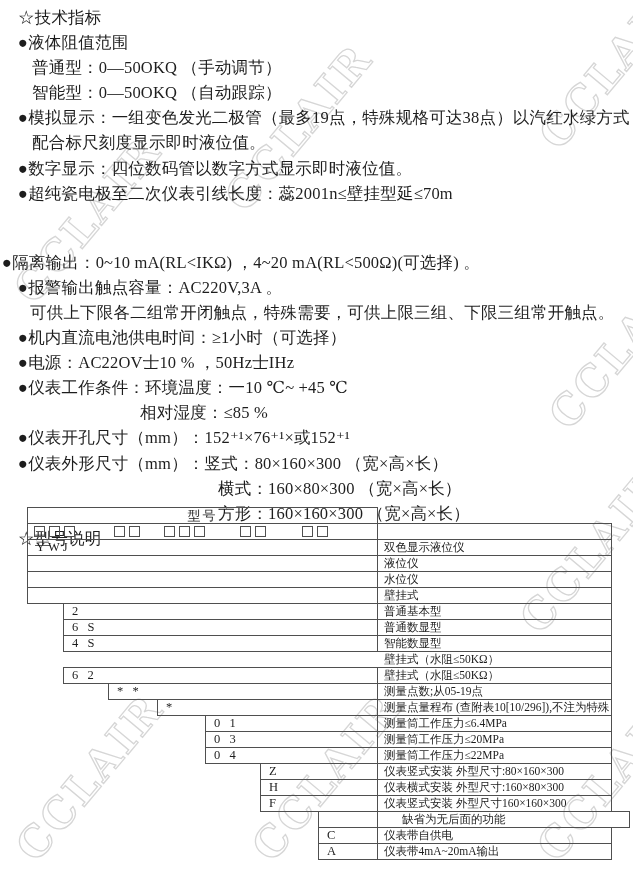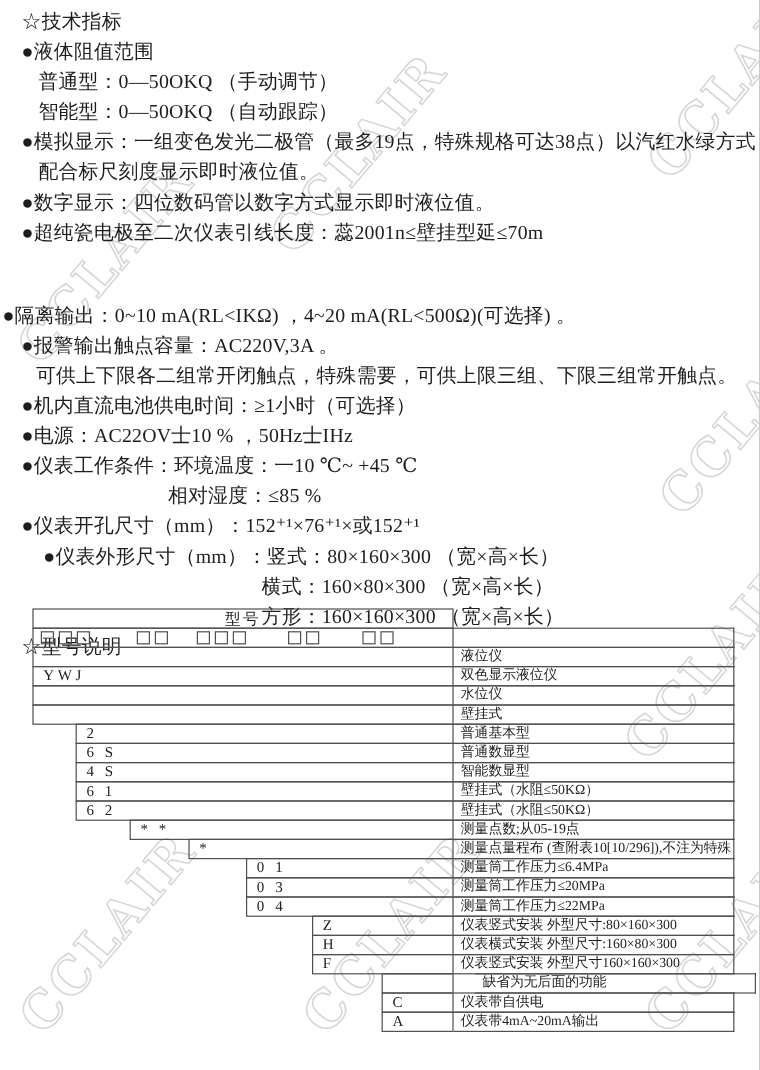--- a/index.html
+++ b/index.html
@@ -64,21 +64,21 @@
       <div class="spec-line" style="padding-left: 18px;">●数字显示：四位数码管以数字方式显示即时液位值。</div>
       <div class="spec-line" style="padding-left: 18px;">●超纯瓷电极至二次仪表引线长度：蕊2001n≤壁挂型延≤70m</div>
       <div class="spec-line" style="padding-left: 2px; margin-top: 44px;">●隔离输出：0~10 mA(RL&lt;IKΩ) ，4~20 mA(RL&lt;500Ω)(可选择) 。</div>
       <div class="spec-line" style="padding-left: 18px;">●报警输出触点容量：AC220V,3A 。</div>
       <div class="spec-line" style="padding-left: 30px;">可供上下限各二组常开闭触点，特殊需要，可供上限三组、下限三组常开触点。</div>
       <div class="spec-line" style="padding-left: 18px;">●机内直流电池供电时间：≥1小时（可选择）</div>
       <div class="spec-line" style="padding-left: 18px;">●电源：AC22OV士10 % ，50Hz士IHz</div>
       <div class="spec-line" style="padding-left: 18px;">●仪表工作条件：环境温度：一10 ℃~ +45 ℃</div>
       <div class="spec-line" style="padding-left: 140px;">相对湿度：≤85 %</div>
       <div class="spec-line" style="padding-left: 18px;">●仪表开孔尺寸（mm）：152⁺¹×76⁺¹×或152⁺¹</div>
-      <div class="spec-line" style="padding-left: 36px;">●仪表外形尺寸（mm）：竖式：80×160×300 （宽×高×长）</div>
+      <div class="spec-line" style="padding-left: 18px;">●仪表外形尺寸（mm）：竖式：80×160×300 （宽×高×长）</div>
       <div class="spec-line" style="padding-left: 218px;">横式：160×80×300 （宽×高×长）</div>
       <div class="spec-line" style="padding-left: 218px;">方形：160×160×300 （宽×高×长）</div>
       <div class="spec-line" style="padding-left: 18px;">☆型号说明</div>
     </div>
   <div id="model-table">
       <div class="trow">
         <div class="cell header-cell" style="left: 0px; width: 351px;">型号</div>
       </div>
       <div class="trow">
         <div class="cell " style="left: 0px; width: 351px;">
@@ -91,26 +91,26 @@
           <div class="sq" style="left: 151px;"></div>
           <div class="sq" style="left: 166px;"></div>
           <div class="sq" style="left: 212px;"></div>
           <div class="sq" style="left: 227px;"></div>
           <div class="sq" style="left: 274px;"></div>
           <div class="sq" style="left: 289px;"></div>
         </div>
         <div class="cell  no-left" style="left: 351px; width: 234px;"></div>
       </div>
       <div class="trow">
+        <div class="cell code-cell" style="left: 0px; width: 351px;">YWJ</div>
+        <div class="cell desc-cell no-left" style="left: 351px; width: 234px;">双色显示液位仪</div>
+      </div>
+      <div class="trow">
         <div class="cell code-cell" style="left: 0px; width: 351px;"></div>
         <div class="cell desc-cell no-left" style="left: 351px; width: 234px;">液位仪</div>
-      </div>
-      <div class="trow">
-        <div class="cell code-cell" style="left: 0px; width: 351px;">YWJ</div>
-        <div class="cell desc-cell no-left" style="left: 351px; width: 234px;">双色显示液位仪</div>
       </div>
       <div class="trow">
         <div class="cell code-cell" style="left: 0px; width: 351px;"></div>
         <div class="cell desc-cell no-left" style="left: 351px; width: 234px;">水位仪</div>
       </div>
       <div class="trow">
         <div class="cell code-cell" style="left: 0px; width: 351px;"></div>
         <div class="cell desc-cell no-left" style="left: 351px; width: 234px;">壁挂式</div>
       </div>
       <div class="trow">
@@ -119,21 +119,20 @@
       </div>
       <div class="trow">
         <div class="cell code-cell" style="left: 36px; width: 315px;">6 S</div>
         <div class="cell desc-cell no-left" style="left: 351px; width: 234px;">普通数显型</div>
       </div>
       <div class="trow">
         <div class="cell code-cell" style="left: 36px; width: 315px; font-family: Liberation Serif, serif;">4 S</div>
         <div class="cell desc-cell no-left" style="left: 351px; width: 234px;">智能数显型</div>
       </div>
       <div class="trow">
-        <div class="cell code-cell" style="left: 36px; width: 315px;">6 1</div>
         <div class="cell desc-cell no-left" style="left: 351px; width: 234px;">壁挂式（水阻≤50KΩ）</div>
       </div>
       <div class="trow">
         <div class="cell code-cell" style="left: 36px; width: 315px;">6 2</div>
         <div class="cell desc-cell no-left" style="left: 351px; width: 234px;">壁挂式（水阻≤50KΩ）</div>
       </div>
       <div class="trow">
         <div class="cell code-cell" style="left: 81px; width: 270px;">* *</div>
         <div class="cell desc-cell no-left" style="left: 351px; width: 234px;">测量点数;从05-19点</div>
       </div>

